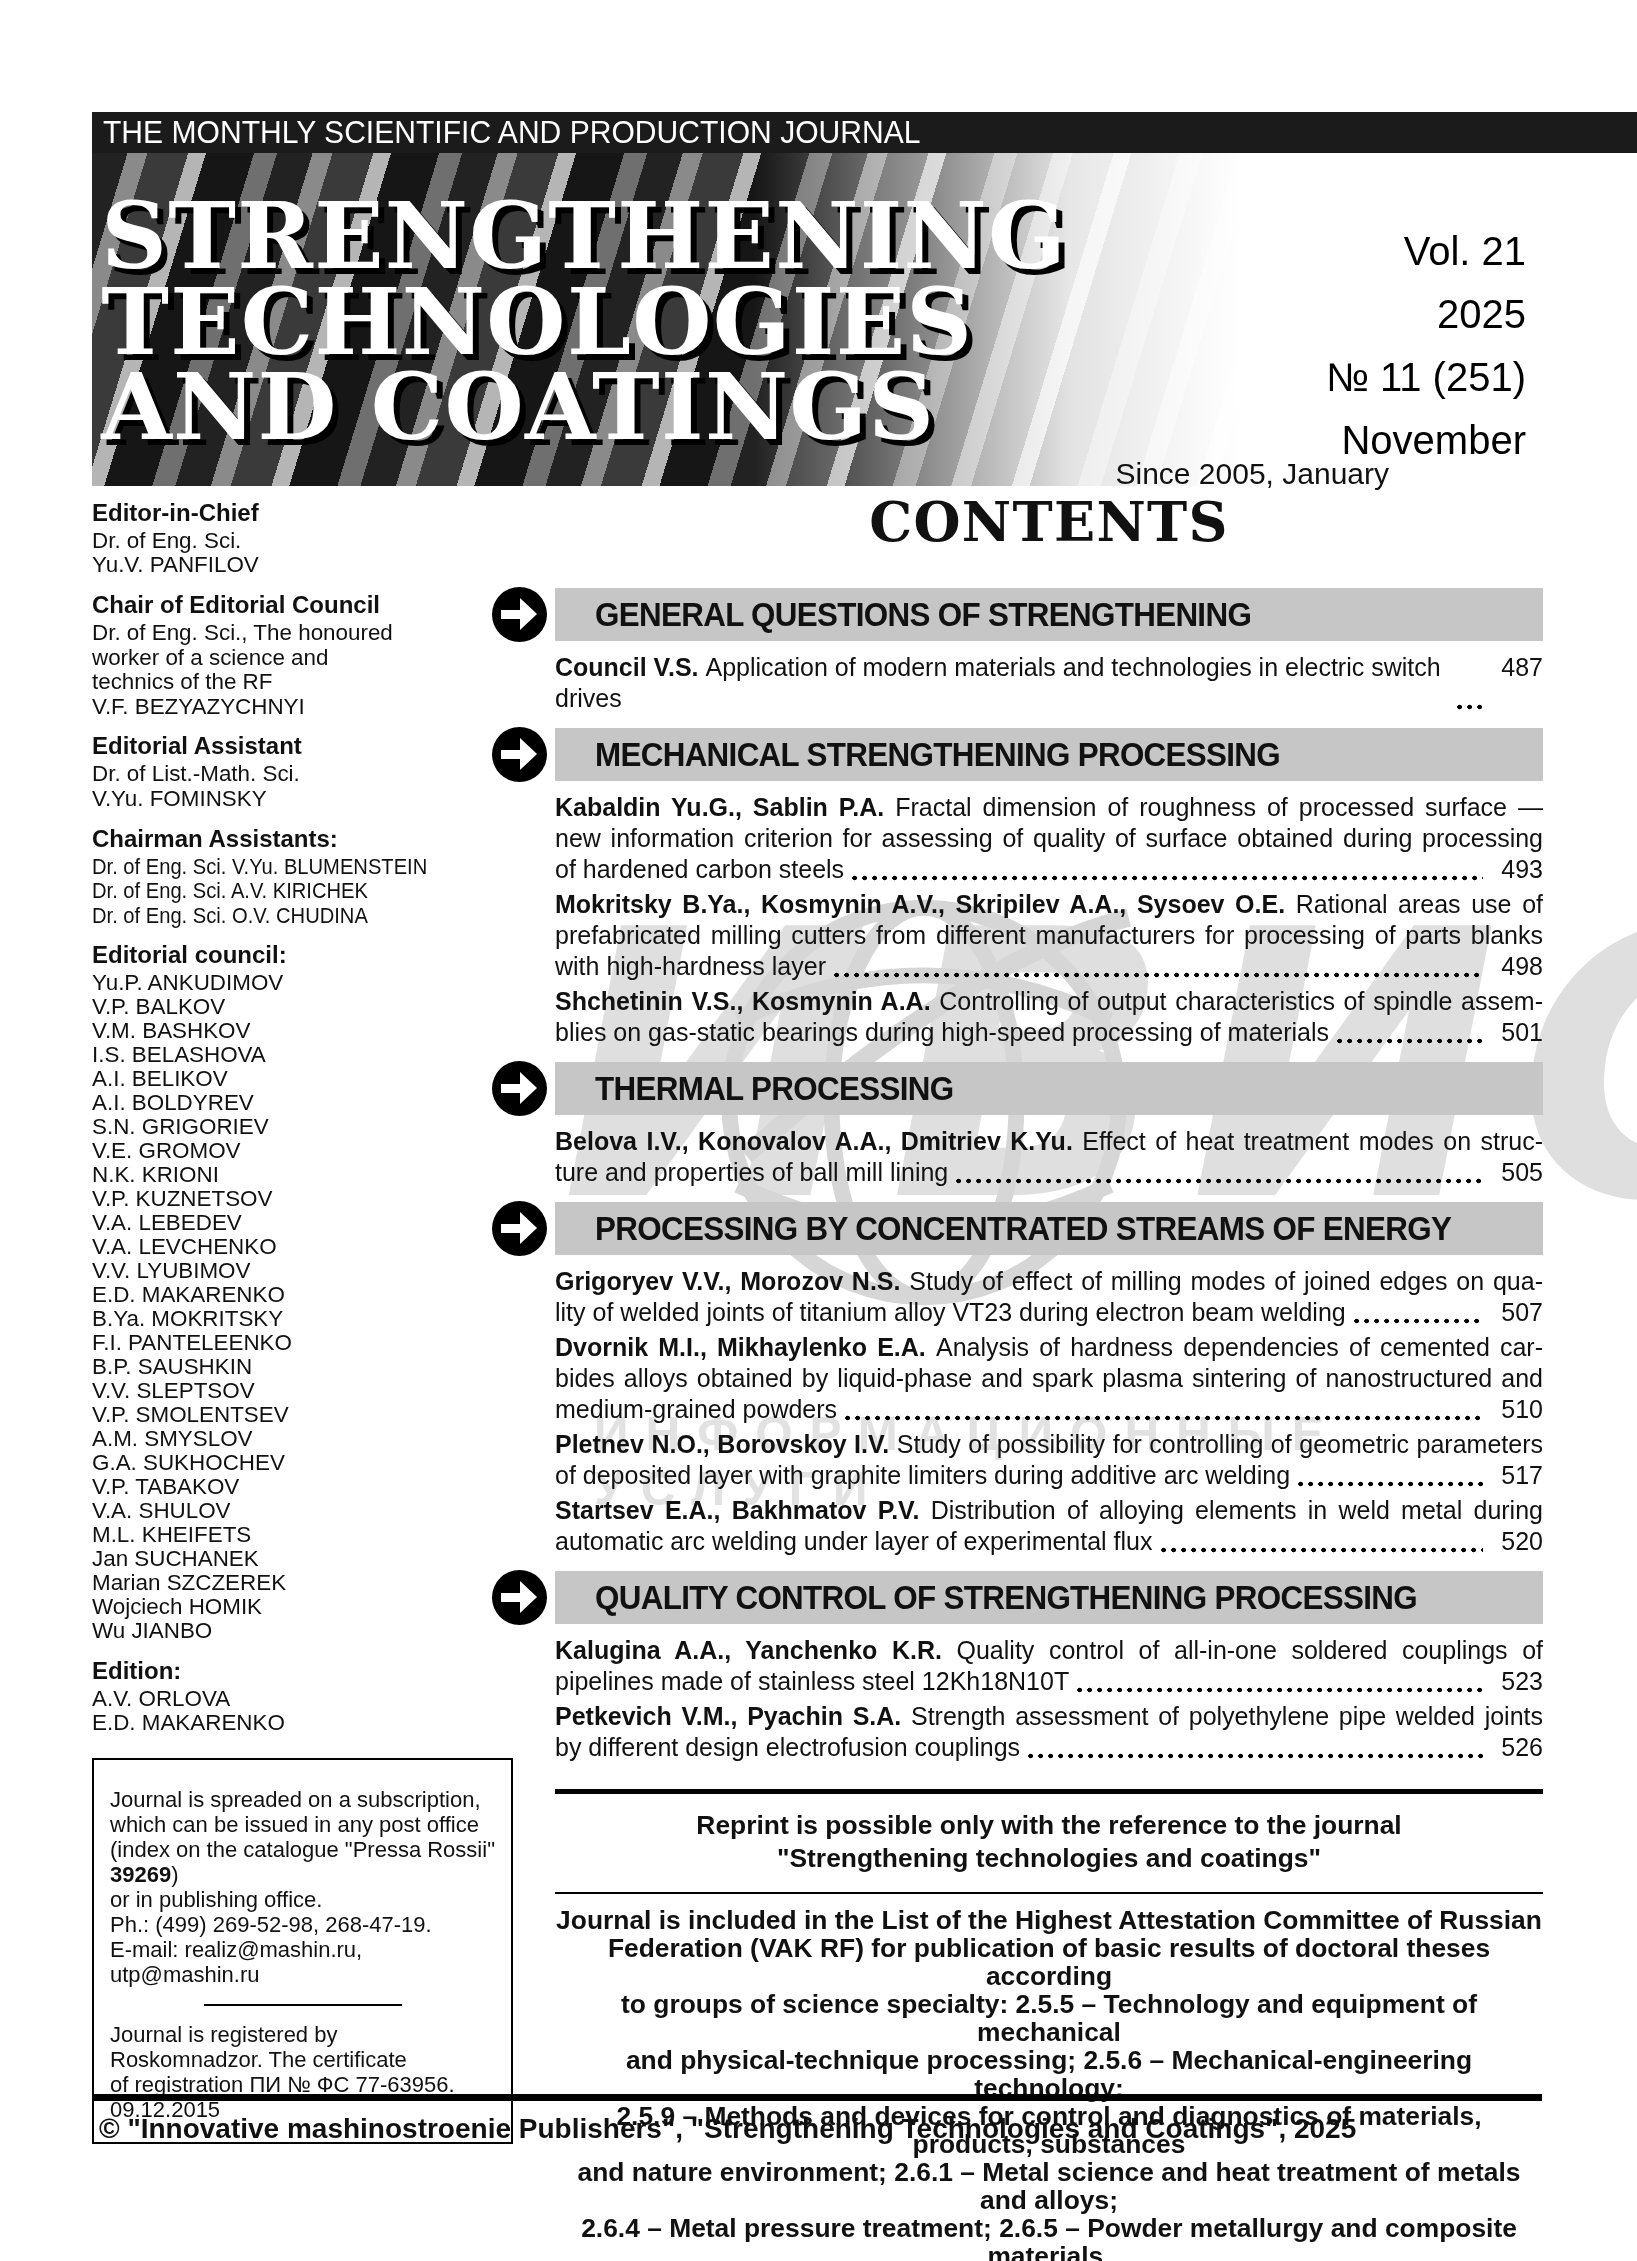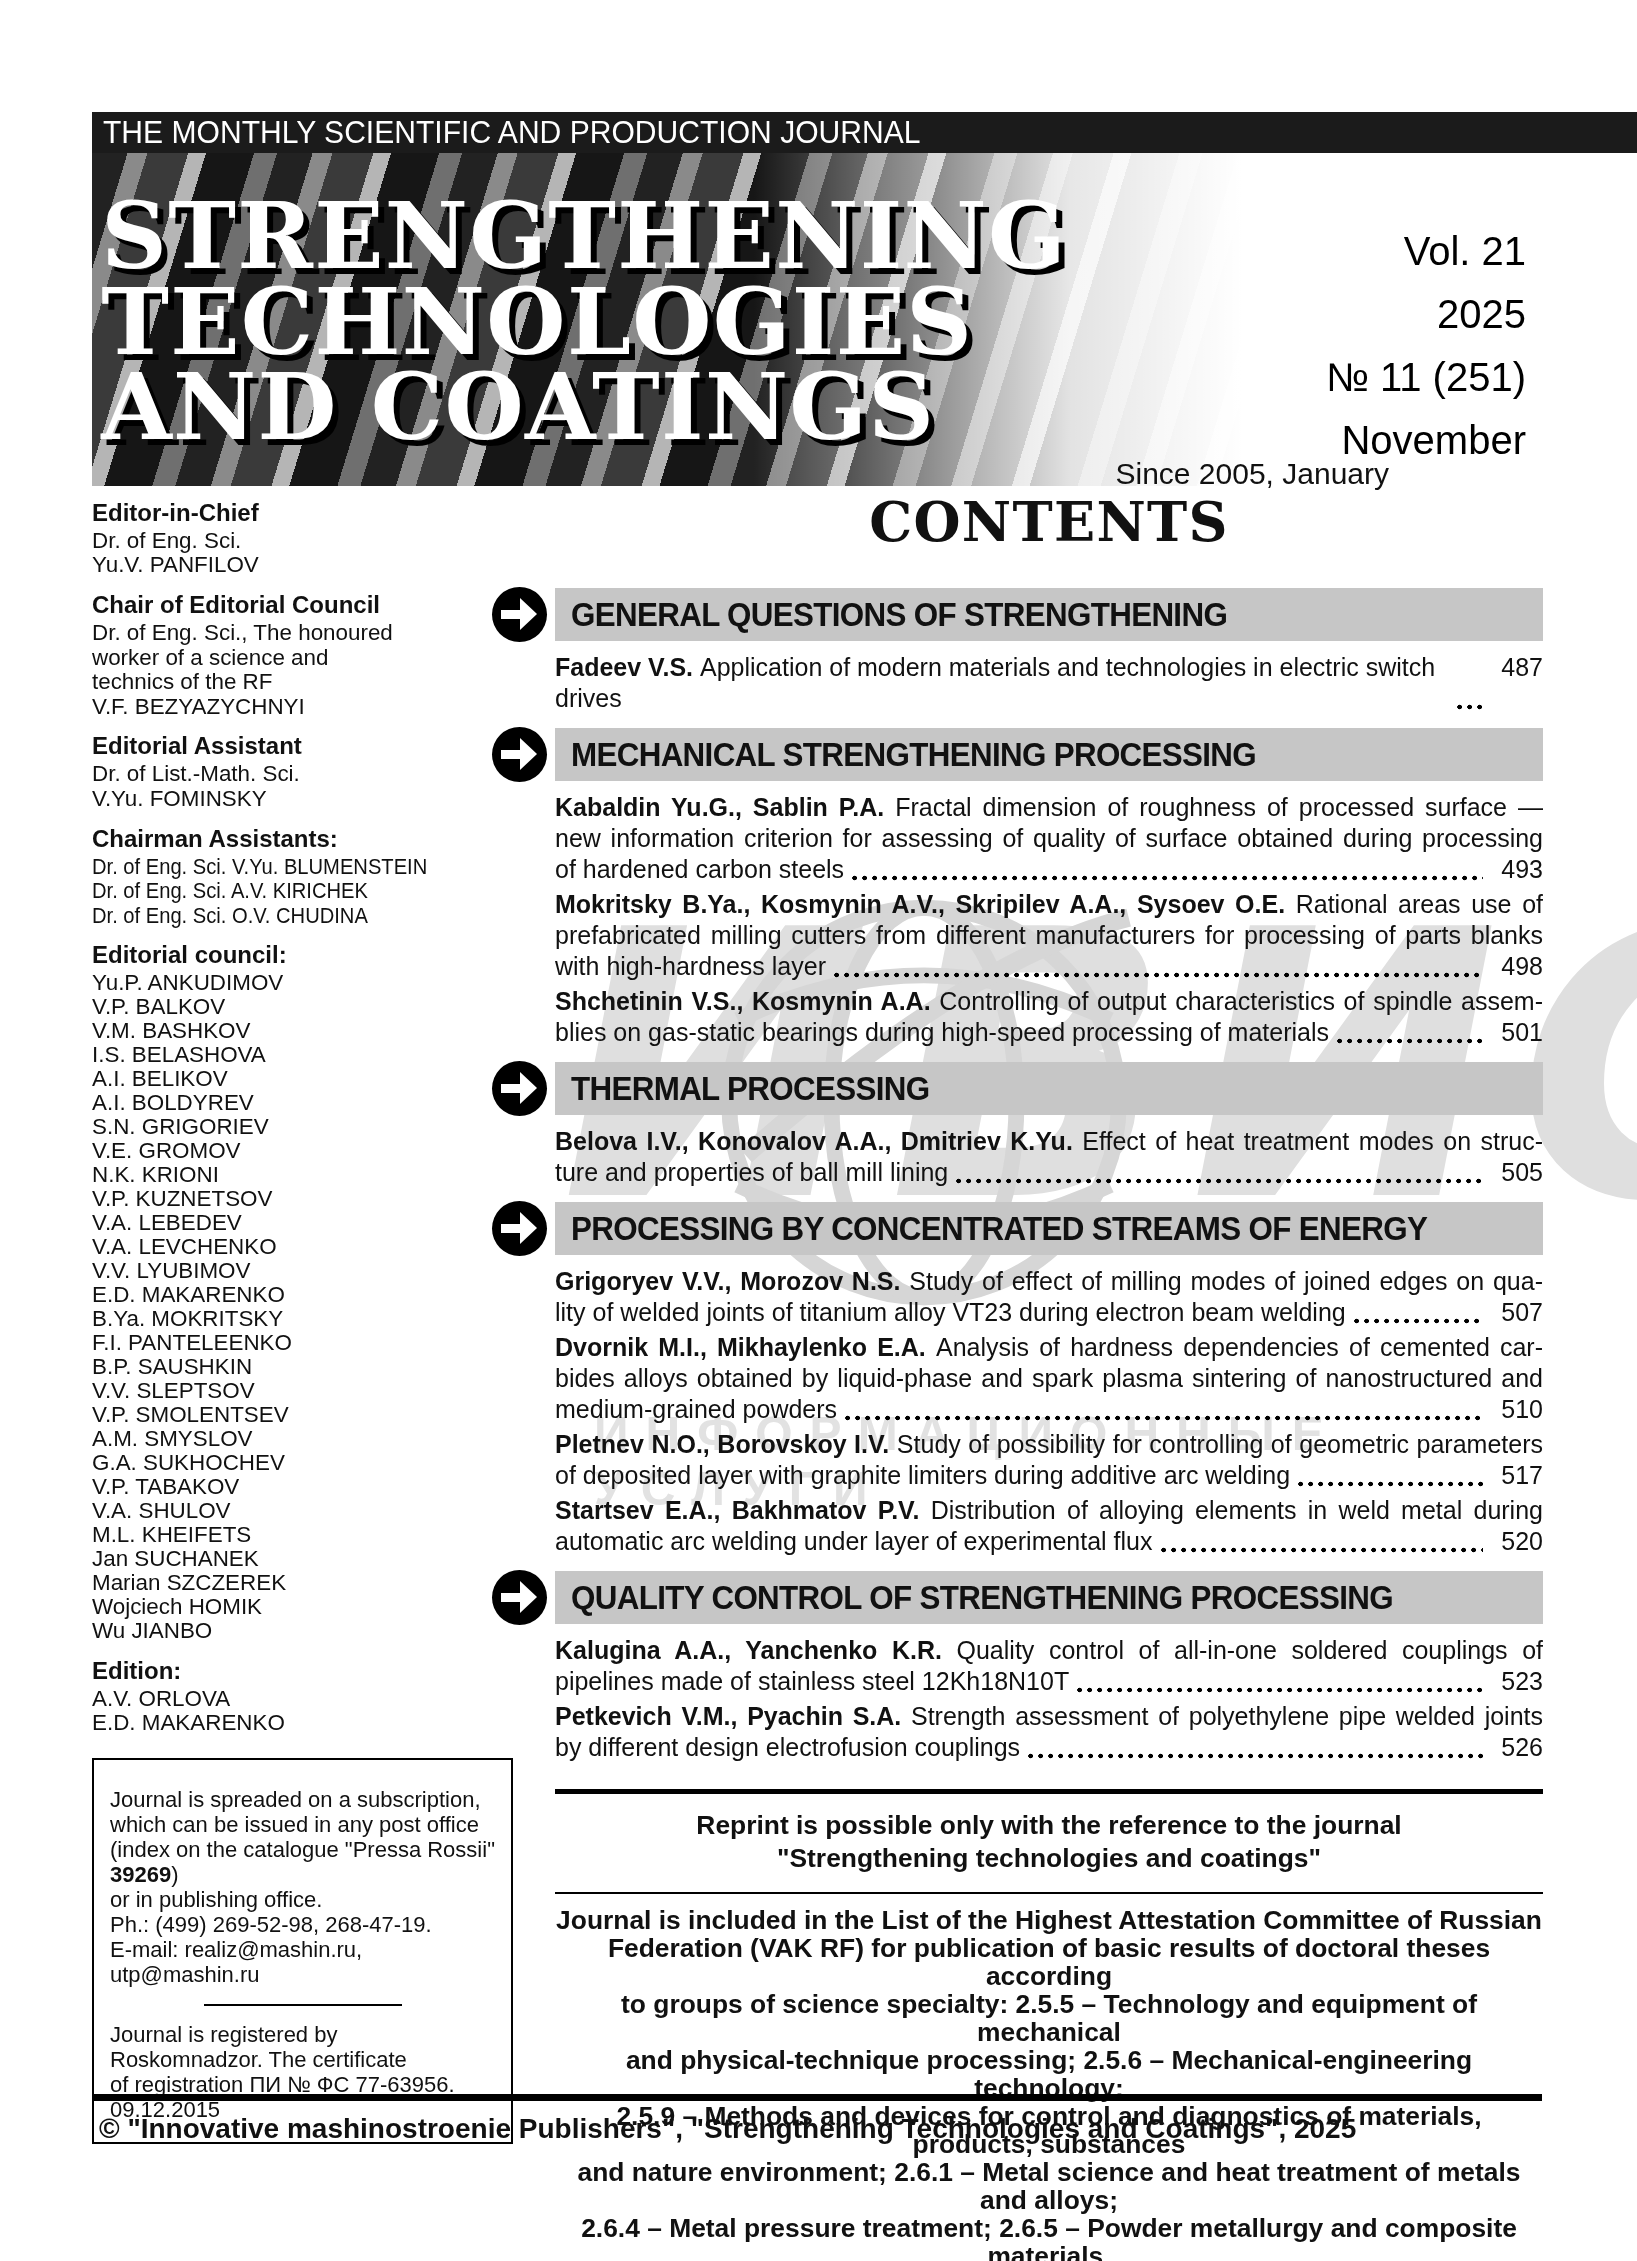--- a/index.html
+++ b/index.html
@@ -35,21 +35,21 @@
   .sb-line.tight{line-height:24px;}
   .info-box{border:2.6px solid #000;margin-top:22.4px;padding:26.4px 16px 20px;box-sizing:border-box;width:421px;}
   .box-line{font-size:22px;line-height:25px;}
   .box-rule{width:198px;border-top:2.6px solid #000;margin:17px auto 16px;}
   
   .contents{position:absolute;left:555px;top:491px;width:988px;z-index:1;}
   .contents-heading{font-family:"DejaVu Serif",serif;font-weight:bold;font-size:54px;letter-spacing:1.3px;
                     line-height:63px;margin-bottom:34px;text-align:center;}
   .section{margin-bottom:1.3px;}
   .section-bar{position:relative;background:#c6c6c6;height:53px;display:flex;align-items:center;
-               padding-left:16px;box-sizing:border-box;margin:14.5px 0 10.6px;}
+               padding-left:40px;box-sizing:border-box;margin:14.5px 0 10.6px;}
   .section-label{font-weight:bold;font-size:33px;letter-spacing:-0.7px;transform:scaleX(.95);
                  transform-origin:left;white-space:nowrap;}
   .arrow-icon{position:absolute;left:-63px;top:-1.3px;width:55px;height:55px;border-radius:50%;background:#000;}
   .arrow-icon::before{content:"";position:absolute;left:9.2px;top:23px;width:18.5px;height:9.2px;background:#fff;}
   .arrow-icon::after{content:"";position:absolute;left:28px;top:11.2px;border-left:17px solid #fff;
                      border-top:16.5px solid transparent;border-bottom:16.5px solid transparent;}
   .article{margin-bottom:4px;font-size:25px;line-height:31px;}
   .a-line{text-align:justify;text-align-last:justify;}
   .a-authors{font-weight:bold;}
   .a-tail{display:flex;align-items:baseline;}
@@ -185,21 +185,21 @@
   <div class="contents">
     <div class="contents-heading">CONTENTS</div>
     <div>
         <div class="section">
           <div class="section-bar">
             <div class="arrow-icon"></div>
             <div class="section-label">GENERAL QUESTIONS OF STRENGTHENING</div>
           </div>
           <div class="article">
             <div class="a-tail">
-              <span class="a-tail-text"><b class="a-authors">Fadeev V.S. </b>Application of modern materials and technologies in electric switch drives</span>
+              <span class="a-tail-text"><b class="a-authors">Council V.S. </b>Application of modern materials and technologies in electric switch drives</span>
               <span class="leader"></span>
               <span class="a-page">487</span>
             </div>
           </div>
         </div>
         <div class="section">
           <div class="section-bar">
             <div class="arrow-icon"></div>
             <div class="section-label">MECHANICAL STRENGTHENING PROCESSING</div>
           </div>

